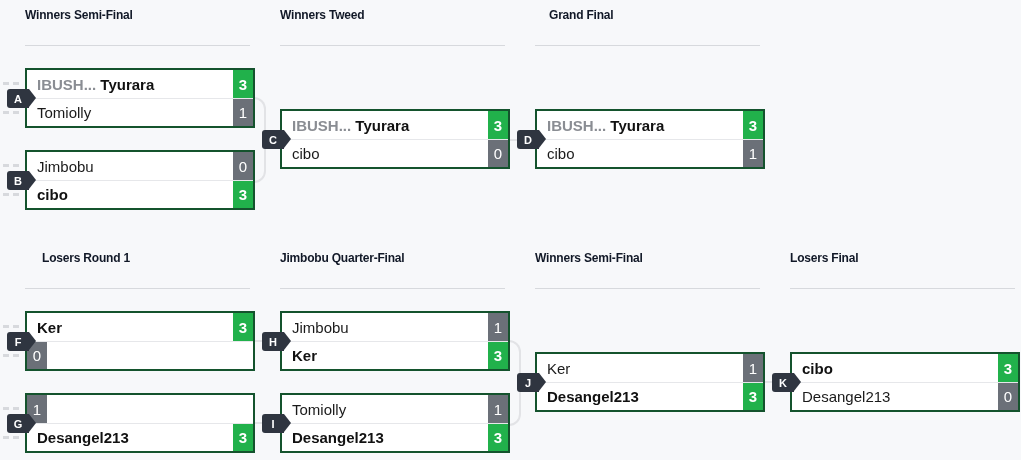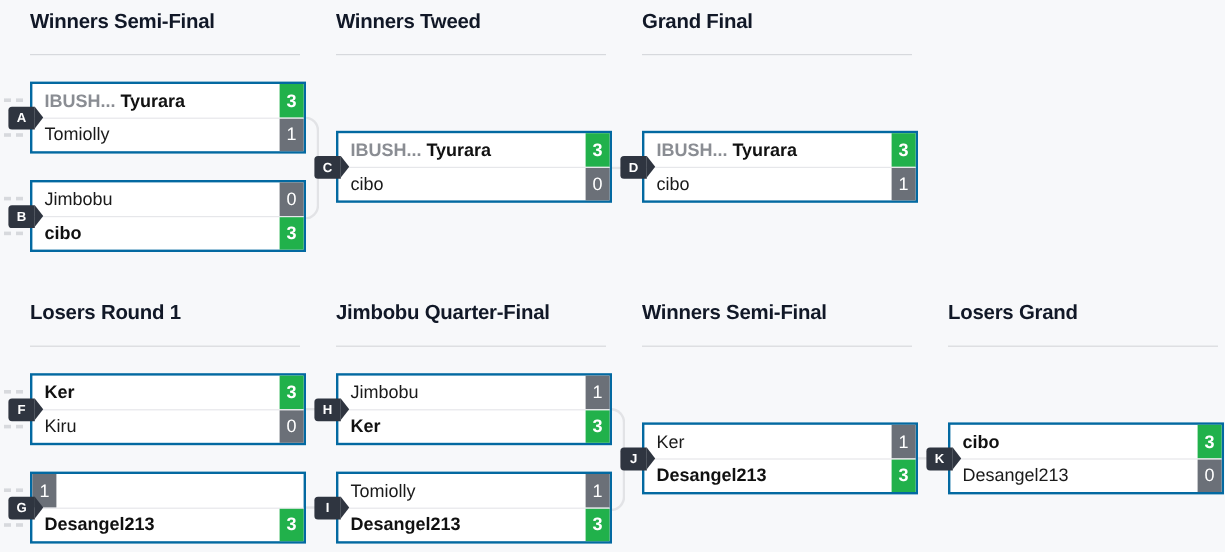--- a/index.html
+++ b/index.html
@@ -3,29 +3,29 @@
 <meta charset="utf-8">
 <style>
   html, body { margin:0; padding:0; }
   body {
     width:1021px; height:460px; overflow:hidden;
     background:#f7f8fa;
     font-family:"Liberation Sans", "DejaVu Sans", sans-serif;
     position:relative;
   }
   .round-title {
-    position:absolute; font-weight:700; font-size:17px; color:#111827;
+    position:absolute; font-weight:700; font-size:12px; color:#111827;
     letter-spacing:-0.2px;
   }
   .round-rule {
     position:absolute; height:1px; background:#d7d9dd;
   }
   .match {
     position:absolute; width:226px; height:56px;
-    border:2px solid #0369a1; background:#fff; box-sizing:content-box;
+    border:2px solid #14532d; background:#fff; box-sizing:content-box;
   }
   .row {
     position:relative; height:28px; display:flex; align-items:center;
     font-size:15px; color:#1a1a1a;
   }
   .row + .row { border-top:1px solid #e6e7ea; height:27px; }
   .name { padding-left:10px; flex:1; white-space:nowrap; overflow:hidden; }
   .name .prefix { color:#8a8d93; font-weight:700; }
   .name .prefix.light { font-weight:400; }
   .row.win .name .main { font-weight:700; color:#111; }
@@ -55,30 +55,30 @@
   }
   .hline { position:absolute; height:2px; background:#e2e3e6; }
 </style>
 </head>
 <body>
 
 <div class="round-title" style="left:25px;top:8px;">Winners Semi-Final</div>
 <div class="round-rule" style="left:25px;top:45px;width:225px;"></div>
 <div class="round-title" style="left:280px;top:8px;">Winners Tweed</div>
 <div class="round-rule" style="left:280px;top:45px;width:225px;"></div>
-<div class="round-title" style="left:535px;top:8px;">Grand Final</div>
+<div class="round-title" style="left:549px;top:8px;">Grand Final</div>
 <div class="round-rule" style="left:535px;top:45px;width:225px;"></div>
 
-<div class="round-title" style="left:25px;top:251px;">Losers Round 1</div>
+<div class="round-title" style="left:42px;top:251px;">Losers Round 1</div>
 <div class="round-rule" style="left:25px;top:288px;width:225px;"></div>
 <div class="round-title" style="left:280px;top:251px;">Jimbobu Quarter-Final</div>
 <div class="round-rule" style="left:280px;top:288px;width:225px;"></div>
 <div class="round-title" style="left:535px;top:251px;">Winners Semi-Final</div>
 <div class="round-rule" style="left:535px;top:288px;width:225px;"></div>
-<div class="round-title" style="left:790px;top:251px;">Losers Grand</div>
+<div class="round-title" style="left:790px;top:251px;">Losers Final</div>
 <div class="round-rule" style="left:790px;top:288px;width:225px;"></div>
 
 <div class="bracket" style="left:252px;top:97px;width:12px;height:82px;"></div>
 <div class="bracket" style="left:507px;top:340px;width:12px;height:82px;"></div>
 <div class="hline" style="left:507px;top:139px;width:30px;"></div>
 <div class="hline" style="left:252px;top:340px;width:30px;"></div>
 <div class="hline" style="left:252px;top:422px;width:30px;"></div>
 <div class="hline" style="left:762px;top:381px;width:30px;"></div>
 
 <div class="stub" style="left:3px;top:82px;"></div>
@@ -137,21 +137,20 @@
   </div>
 </div>
 <div class="tag" style="left:517px;top:130px;">D</div>
 
 <div class="match" style="left:25px;top:311px;">
   <div class="row win">
     <span class="name"><span class="main">Ker</span></span>
     <span class="score win">3</span>
   </div>
   <div class="row">
-    <span class="name"><span class="main">Kiru</span></span>
     <span class="score lose">0</span>
   </div>
 </div>
 <div class="tag" style="left:7px;top:332px;">F</div>
 
 <div class="match" style="left:25px;top:393px;">
   <div class="row">
     <span class="score lose">1</span>
   </div>
   <div class="row win">

